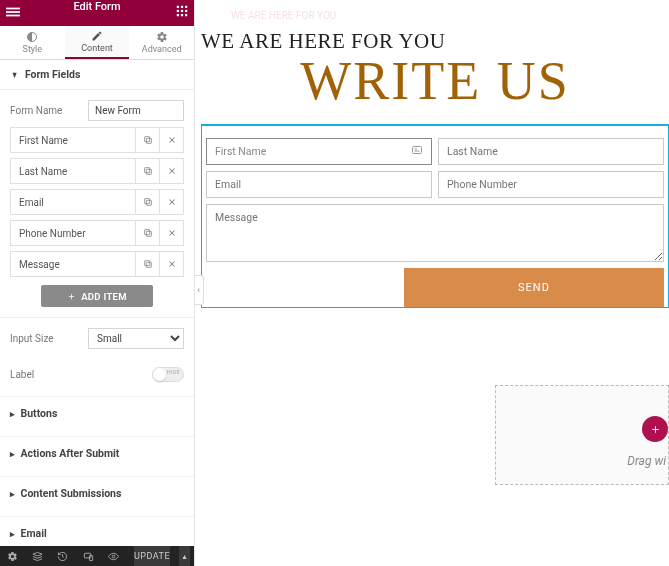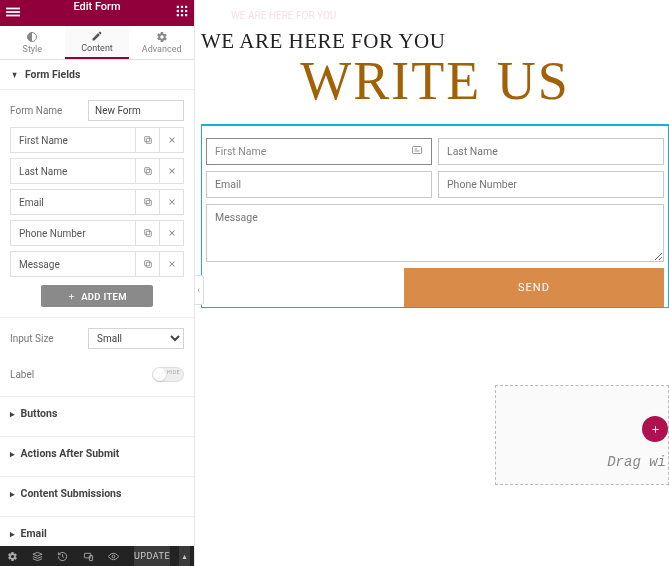--- a/index.html
+++ b/index.html
@@ -69,21 +69,21 @@
 .finput { border: 1px solid #c8c8c8; height: 27px; padding: 0 8px; font-size: 10.5px; color: #888; background: #fff; }
 .finput.sel { border-color: #888; position: relative; }
 .finput.half { width: calc(50% - 3px); }
 .ftextarea { border: 1px solid #c8c8c8; padding: 6px 8px; font-size: 10.5px; color: #888; width: 100%; height: 58px; resize: both; font-family: inherit; }
 .card-icon { position: absolute; right: 6px; top: 6px; color: #999; }
 .send-btn { background: #d98b4a; color: #fff; height: 39px; display: flex; align-items: center; justify-content: center; font-size: 11px; letter-spacing: 1px; cursor: pointer; width: 260px; margin-left: auto; margin-top: 6px; }
 
 .drop-zone { position: absolute; left: 300px; right: 0; top: 385px; height: 100px; border: 1px dashed #bbb; background: #fafafa; }
 .drop-zone .plus-fab { position: absolute; right: 0; top: 30px; width: 26px; height: 26px; background: #b01050; border-radius: 50%; display: flex; align-items: center; justify-content: center; color: #fff; cursor: pointer; }
 .drop-zone .plus-fab svg { width: 11px; height: 11px; }
-.drop-zone .drag-text { position: absolute; right: 2px; top: 68px; font-size: 14px; color: #888; font-style: italic; font-family: Liberation Mono, monospace; }
+.drop-zone .drag-text { position: absolute; right: 2px; top: 68px; font-size: 12px; color: #888; font-style: italic; }
 </style>
 </head>
 <body>
 
 <div class="app">
 
   <div class="panel">
     <div class="panel-header">
       <span class="hamburger">
         <svg viewBox="0 0 16 16" width="14" height="14" fill="#fff">

